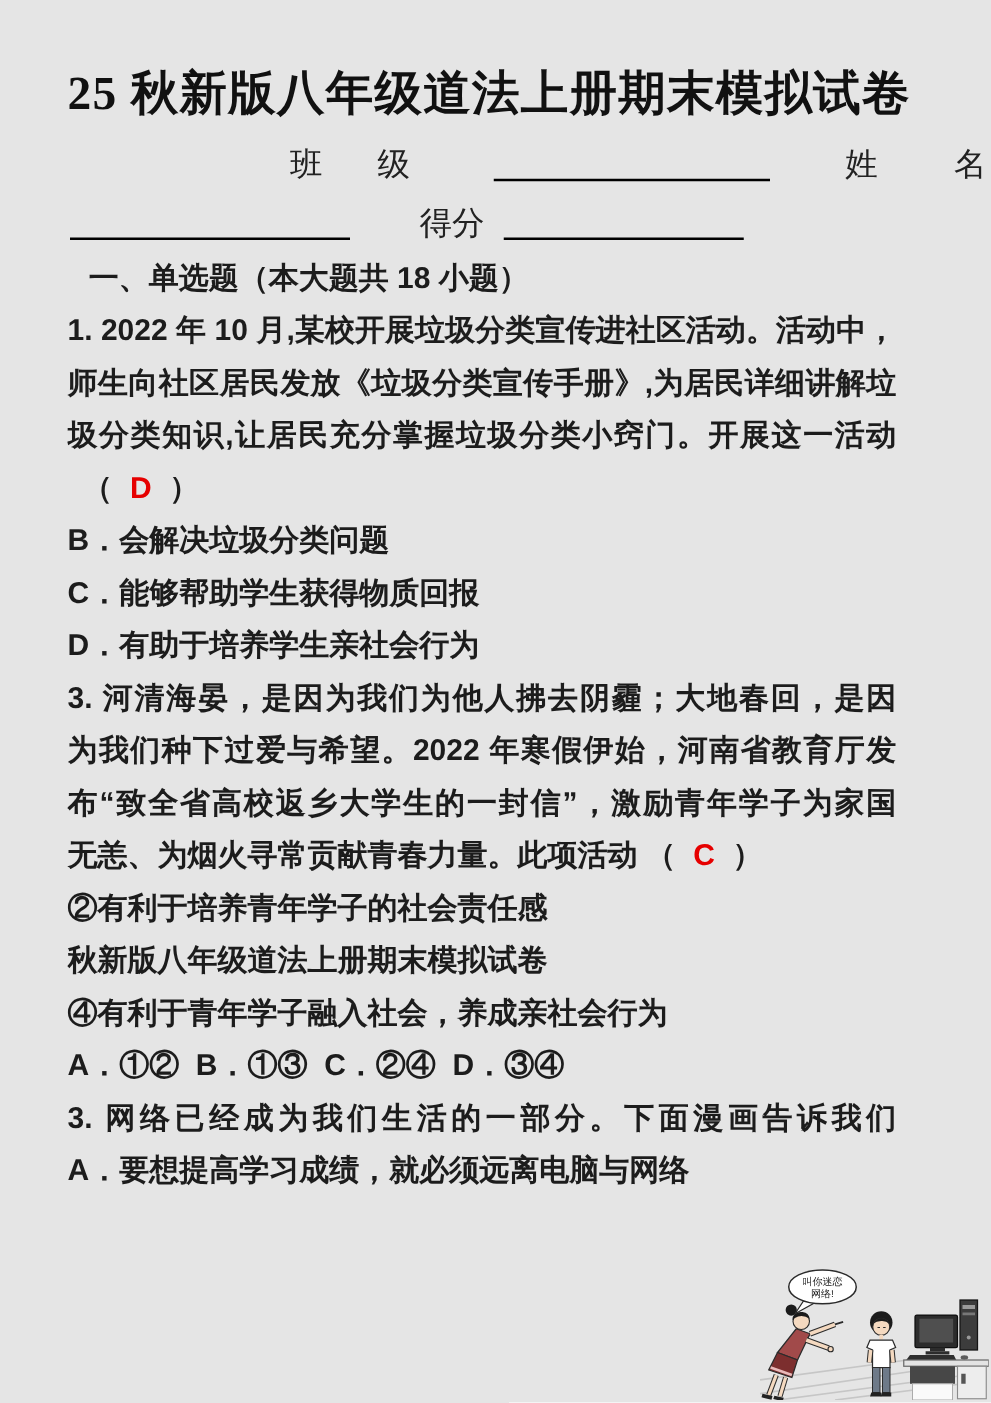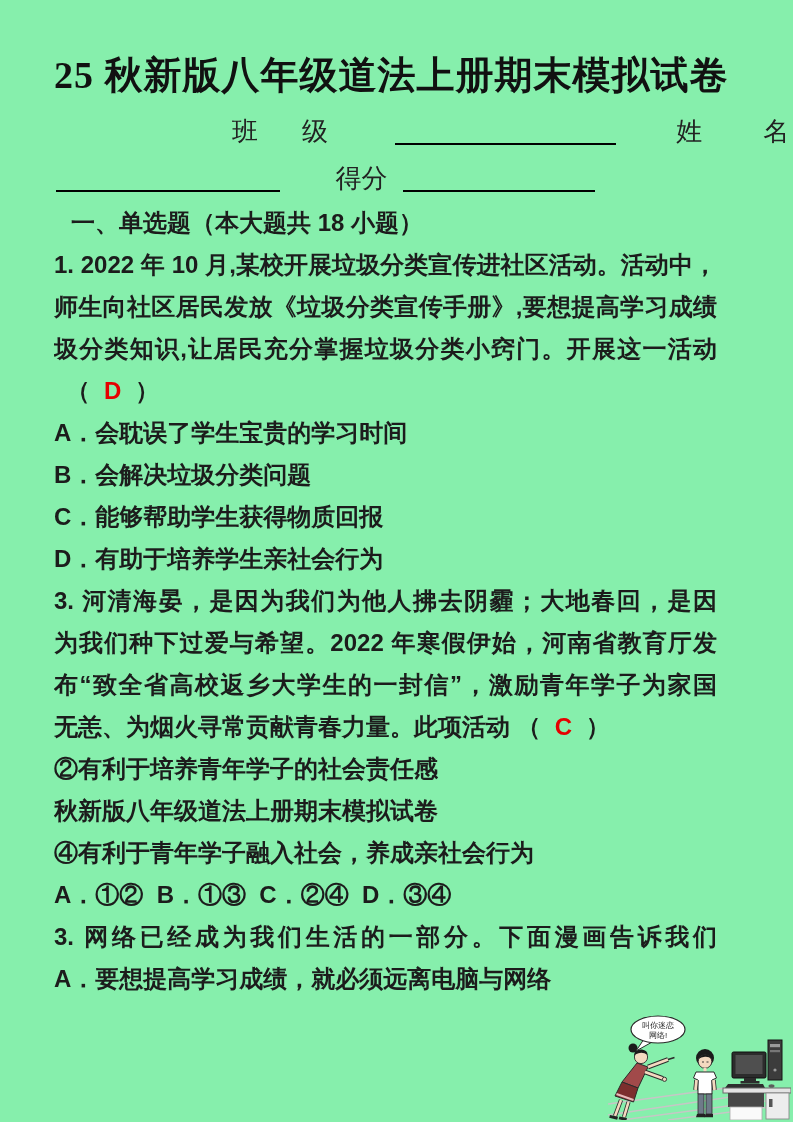--- a/index.html
+++ b/index.html
@@ -1,21 +1,21 @@
 <!DOCTYPE html>
 <html><head>
 <meta charset="utf-8">
 <style>
   html,body { margin:0; padding:0; background:#ffffff; }
   .page {
     position:relative;
     width:793px; height:1122px;
     box-sizing:border-box;
     padding:40px 76px 0 54px;
-    background:#86efac;
+    background:#e5e5e5;
     overflow:hidden;
     font-family:"Liberation Sans", sans-serif;
     color:#1c1c1c;
   }
   .title {
     margin:8px 0 0 0;
     font-family:"Liberation Serif", serif;
     font-weight:bold;
     font-size:38px;
     line-height:54px;
@@ -91,24 +91,23 @@
     <span class="hlabel score-label">得分</span>
     <span class="blank b3"></span>
   </div>
 
   <div class="bodytext">
 
     <div class="sect">一、单选题（本大题共 18 小题）</div>
 
     <div>
       <div class="jline">1. 2022 年 10 月,某校开展垃圾分类宣传进社区活动。活动中，</div>
-      <div class="jline">师生向社区居民发放《垃圾分类宣传手册》,要想提高学习成绩</div>
+      <div class="jline">师生向社区居民发放《垃圾分类宣传手册》,为居民详细讲解垃</div>
       <div class="jline">圾分类知识,让居民充分掌握垃圾分类小窍门。开展这一活动</div>
       <div class="ansline"><span>（</span><span class="answer-letter" style="color: rgb(230, 0, 0);">D</span><span>）</span></div>
-      <div class="opt">A．会耽误了学生宝贵的学习时间</div>
       <div class="opt">B．会解决垃圾分类问题</div>
       <div class="opt">C．能够帮助学生获得物质回报</div>
       <div class="opt">D．有助于培养学生亲社会行为</div>
     </div>
 
     <div>
       <div class="jline">3. 河清海晏，是因为我们为他人拂去阴霾；大地春回，是因</div>
       <div class="jline">为我们种下过爱与希望。2022 年寒假伊始，河南省教育厅发</div>
       <div class="jline">布“致全省高校返乡大学生的一封信”，激励青年学子为家国</div>
       <div class="nline"><span>无恙、为烟火寻常贡献青春力量。此项活动 （</span><span class="answer-letter" style="color: rgb(230, 0, 0);">C</span><span>）</span></div>

